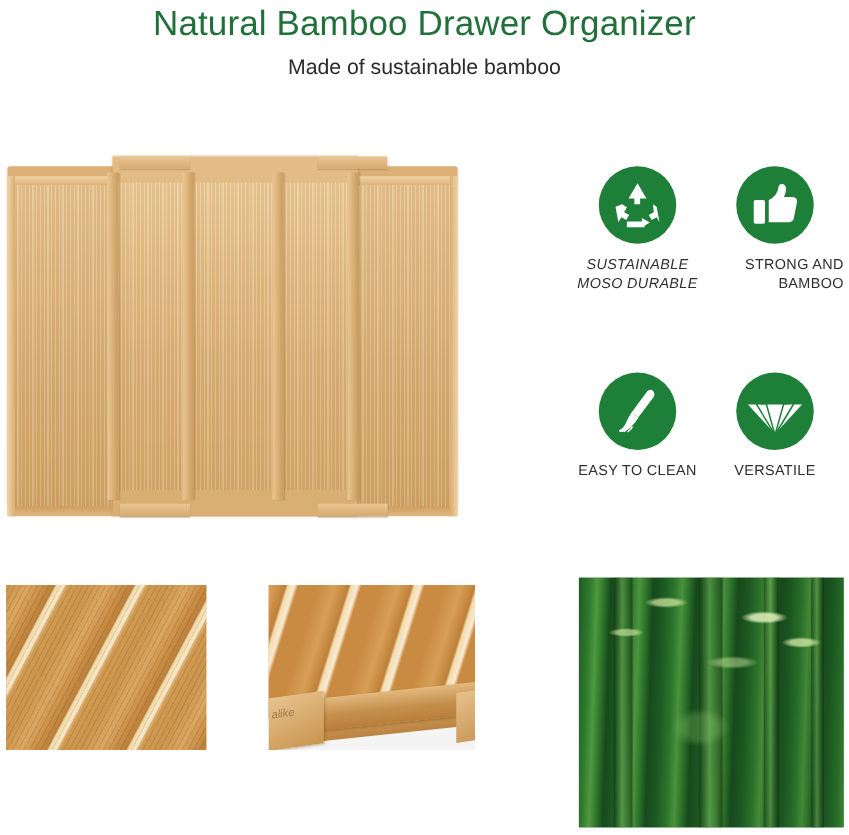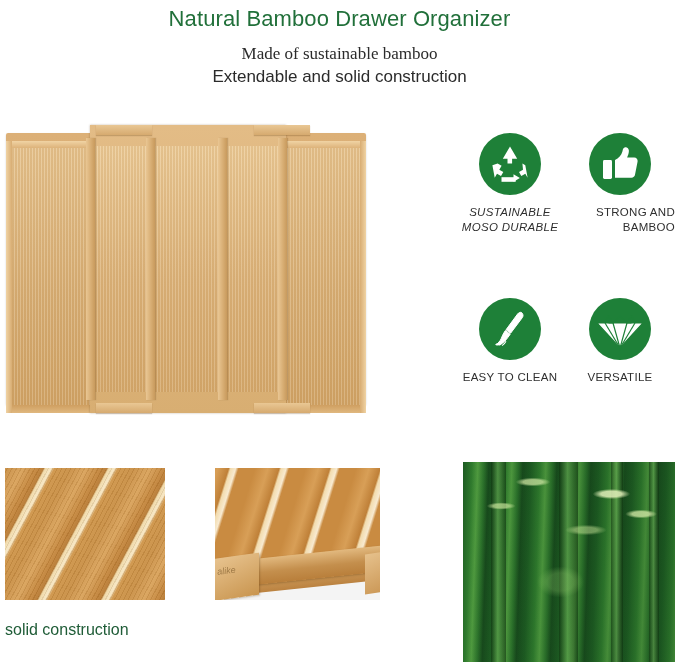--- a/index.html
+++ b/index.html
@@ -6,26 +6,26 @@
   body{
     width:679px;height:668px;background:#ffffff;
     font-family:"Liberation Sans", sans-serif;
     overflow:hidden;position:relative;
   }
   .stage{position:absolute;left:0;top:0;width:679px;height:668px;}
 
   
   .title{
     position:absolute;left:0;top:2px;width:679px;text-align:center;
-    font-size:22px;line-height:34px;color:#21703a;font-weight:400;
+    font-size:28px;line-height:34px;color:#21703a;font-weight:400;
     letter-spacing:.1px;white-space:nowrap;
   }
   .sub1{
     position:absolute;left:0;top:42px;width:679px;text-align:center;
-    font-size:17px;line-height:23px;color:#2b2b2b;font-family:Liberation Serif, serif;
+    font-size:17px;line-height:23px;color:#2b2b2b;
   }
   .sub2{
     position:absolute;left:0;top:65px;width:679px;text-align:center;
     font-size:17px;line-height:23px;color:#2b2b2b;
   }
 
   
   .hero{position:absolute;left:6px;top:125px;width:360px;height:288px;}
   .hero .outer{
     position:absolute;left:0;top:8px;width:360px;height:272px;
@@ -203,21 +203,20 @@
   .c1{left:5px;top:620px;}
   .c2{left:237px;top:620px;}
 </style>
 </head>
 <body>
 
 <div class="stage">
 
   <div class="title">Natural Bamboo Drawer Organizer</div>
   <div class="sub1">Made of sustainable bamboo</div>
-  <div class="sub2">Extendable and solid construction</div>
 
   <div class="hero">
     <div class="outer">
       <div class="outer-floor"></div>
       <div class="rim-top"></div>
       <div class="rim-bottom"></div>
       <div class="rim-left"></div>
       <div class="rim-right"></div>
     </div>
     <div class="inner">
@@ -324,15 +323,14 @@
 
   <div class="panel p3">
     <div class="forest"></div>
     <div class="forest-stalk fs1"></div>
     <div class="forest-stalk fs2"></div>
     <div class="forest-stalk fs3"></div>
     <div class="forest-stalk fs4"></div>
     <div class="forest-leaves"></div>
   </div>
 
-  <div class="caption c1">solid construction</div>
 
 </div>
 
 </body></html>

